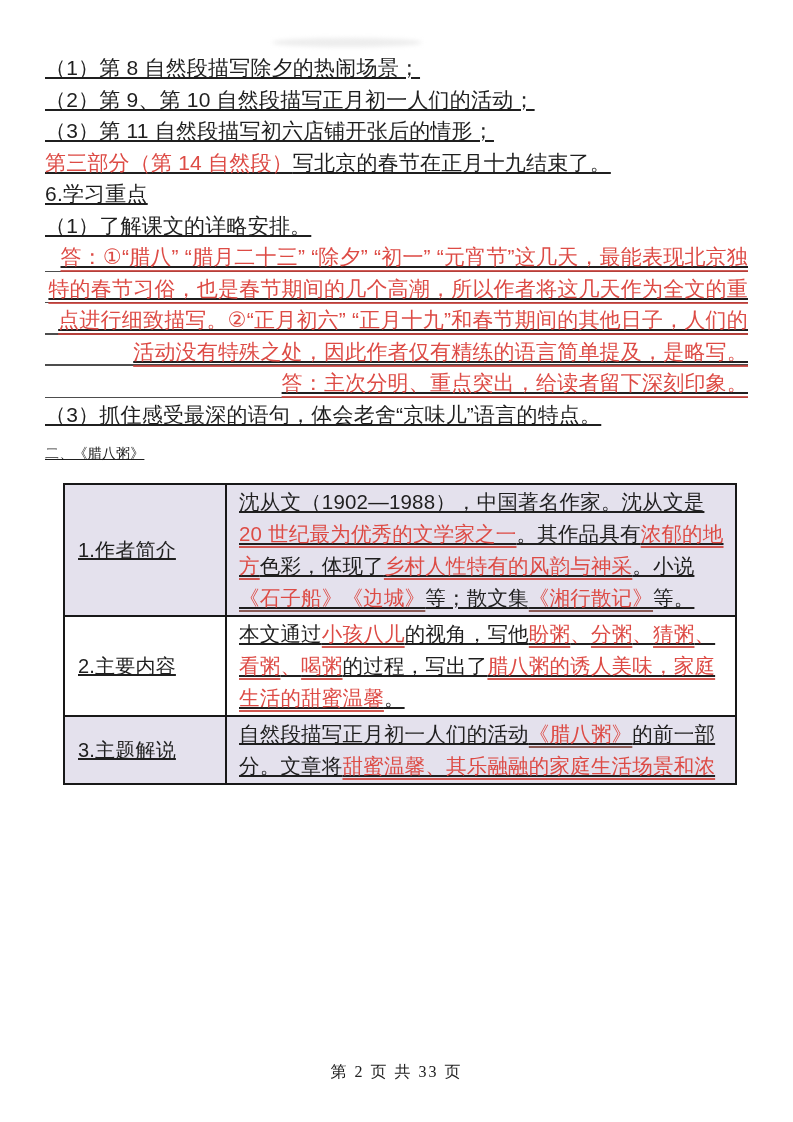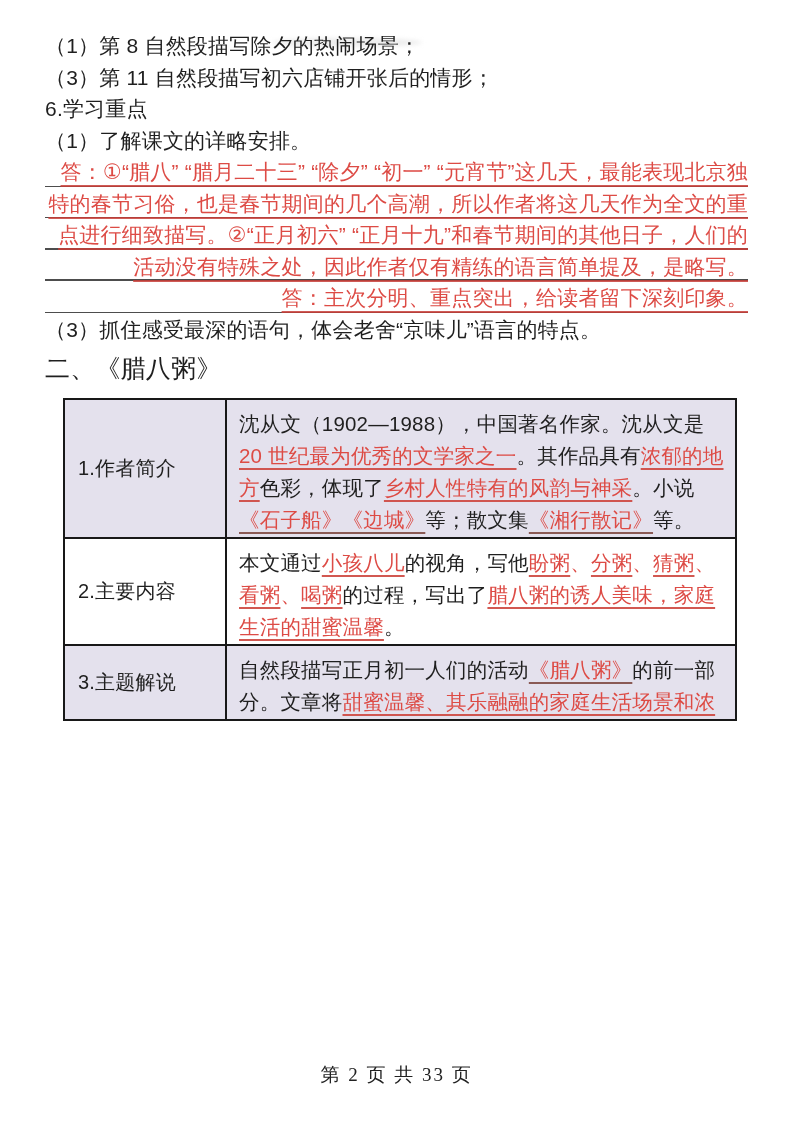--- a/index.html
+++ b/index.html
@@ -13,82 +13,84 @@
   body{
     width:793px;height:1122px;background:#ffffff;position:relative;overflow:hidden;
     font-family:"Liberation Sans","DejaVu Sans",sans-serif;color:var(--ink);
   }
   .page{position:absolute;inset:0;}
   .artifact{
     position:absolute;left:272px;top:38px;width:150px;height:9px;
     background:#ededed;border-radius:50%;filter:blur(2px);
   }
   .content{
-    position:absolute;left:45px;top:30px;width:703px;
-    font-size:21px;line-height:31.5px;letter-spacing:0.2px;
+    position:absolute;left:45px;top:52px;width:703px;
+    font-size:21px;line-height:31.5px;letter-spacing:0.2px;text-decoration:underline;
   }
   .content p{margin:0;}
   .red{color:var(--red);}
   .answer{
     color:var(--red);
     text-decoration:underline;
     text-decoration-thickness:1.5px;
     text-underline-offset:6px;
     text-decoration-color:rgba(200,62,56,0.85);
     background-image:repeating-linear-gradient(to bottom,
       transparent 0px,transparent 29.5px,var(--rule) 29.5px,var(--rule) 31.2px);
     text-align:right;
   }
   .section-heading{
-    margin:8px 0 0 0;font-size:25px;font-weight:400;line-height:31.5px;
+    margin:8px 0 0 0;font-size:14px;font-weight:400;line-height:31.5px;
   }
   table.summary{
     margin-top:13px;margin-left:18px;
     width:674px;border-collapse:collapse;table-layout:fixed;
     font-size:20.5px;line-height:32px;
   }
   table.summary td{
     border:2px solid var(--border);vertical-align:middle;
   }
   td.lab{
     width:143px;padding:0 4px 0 13px;font-size:20px;
   }
   td.val{
-    padding:8px 8px 1px 12px;vertical-align:top;
+    padding:1px 8px 1px 12px;vertical-align:top;
   }
   tr.shade td{background:var(--shade);}
   .clip{max-height:64px;overflow:hidden;}
   .ru{
     color:var(--red);text-decoration:underline;
     text-decoration-thickness:1.5px;text-underline-offset:5px;
     text-decoration-color:rgba(205,70,62,0.9);
   }
   .du{
     color:var(--red);text-decoration:underline;
     text-decoration-thickness:1.8px;text-underline-offset:5px;
     text-decoration-color:#8a5a55;
   }
   .footer{
     position:absolute;left:0;right:0;top:1062px;text-align:center;
     font-family:"Liberation Serif","DejaVu Serif",serif;
-    font-size:19px;color:#222;letter-spacing:2px;
+    font-size:16px;color:#222;letter-spacing:2px;
   }
 </style>
 </head>
 <body>
 
 <div class="page">
 
   <div class="artifact"></div>
 
   <div class="content">
 
     <p>（1）第 8 自然段描写除夕的热闹场景；</p>
+    <p>（2）第 9、第 10 自然段描写正月初一人们的活动；</p>
     <p>（3）第 11 自然段描写初六店铺开张后的情形；</p>
 
+    <p><span class="red">第三部分（第 14 自然段）</span><span>写北京的春节在正月十九结束了。</span></p>
 
     <p>6.学习重点</p>
 
     <p>（1）了解课文的详略安排。</p>
     <p class="answer">答：①“腊八” “腊月二十三” “除夕” “初一” “元宵节”这几天，最能表现北京独特的春节习俗，也是春节期间的几个高潮，所以作者将这几天作为全文的重点进行细致描写。②“正月初六” “正月十九”和春节期间的其他日子，人们的活动没有特殊之处，因此作者仅有精练的语言简单提及，是略写。</p>
 
     <p class="answer">答：主次分明、重点突出，给读者留下深刻印象。</p>
 
     <p>（3）抓住感受最深的语句，体会老舍“京味儿”语言的特点。</p>
 

